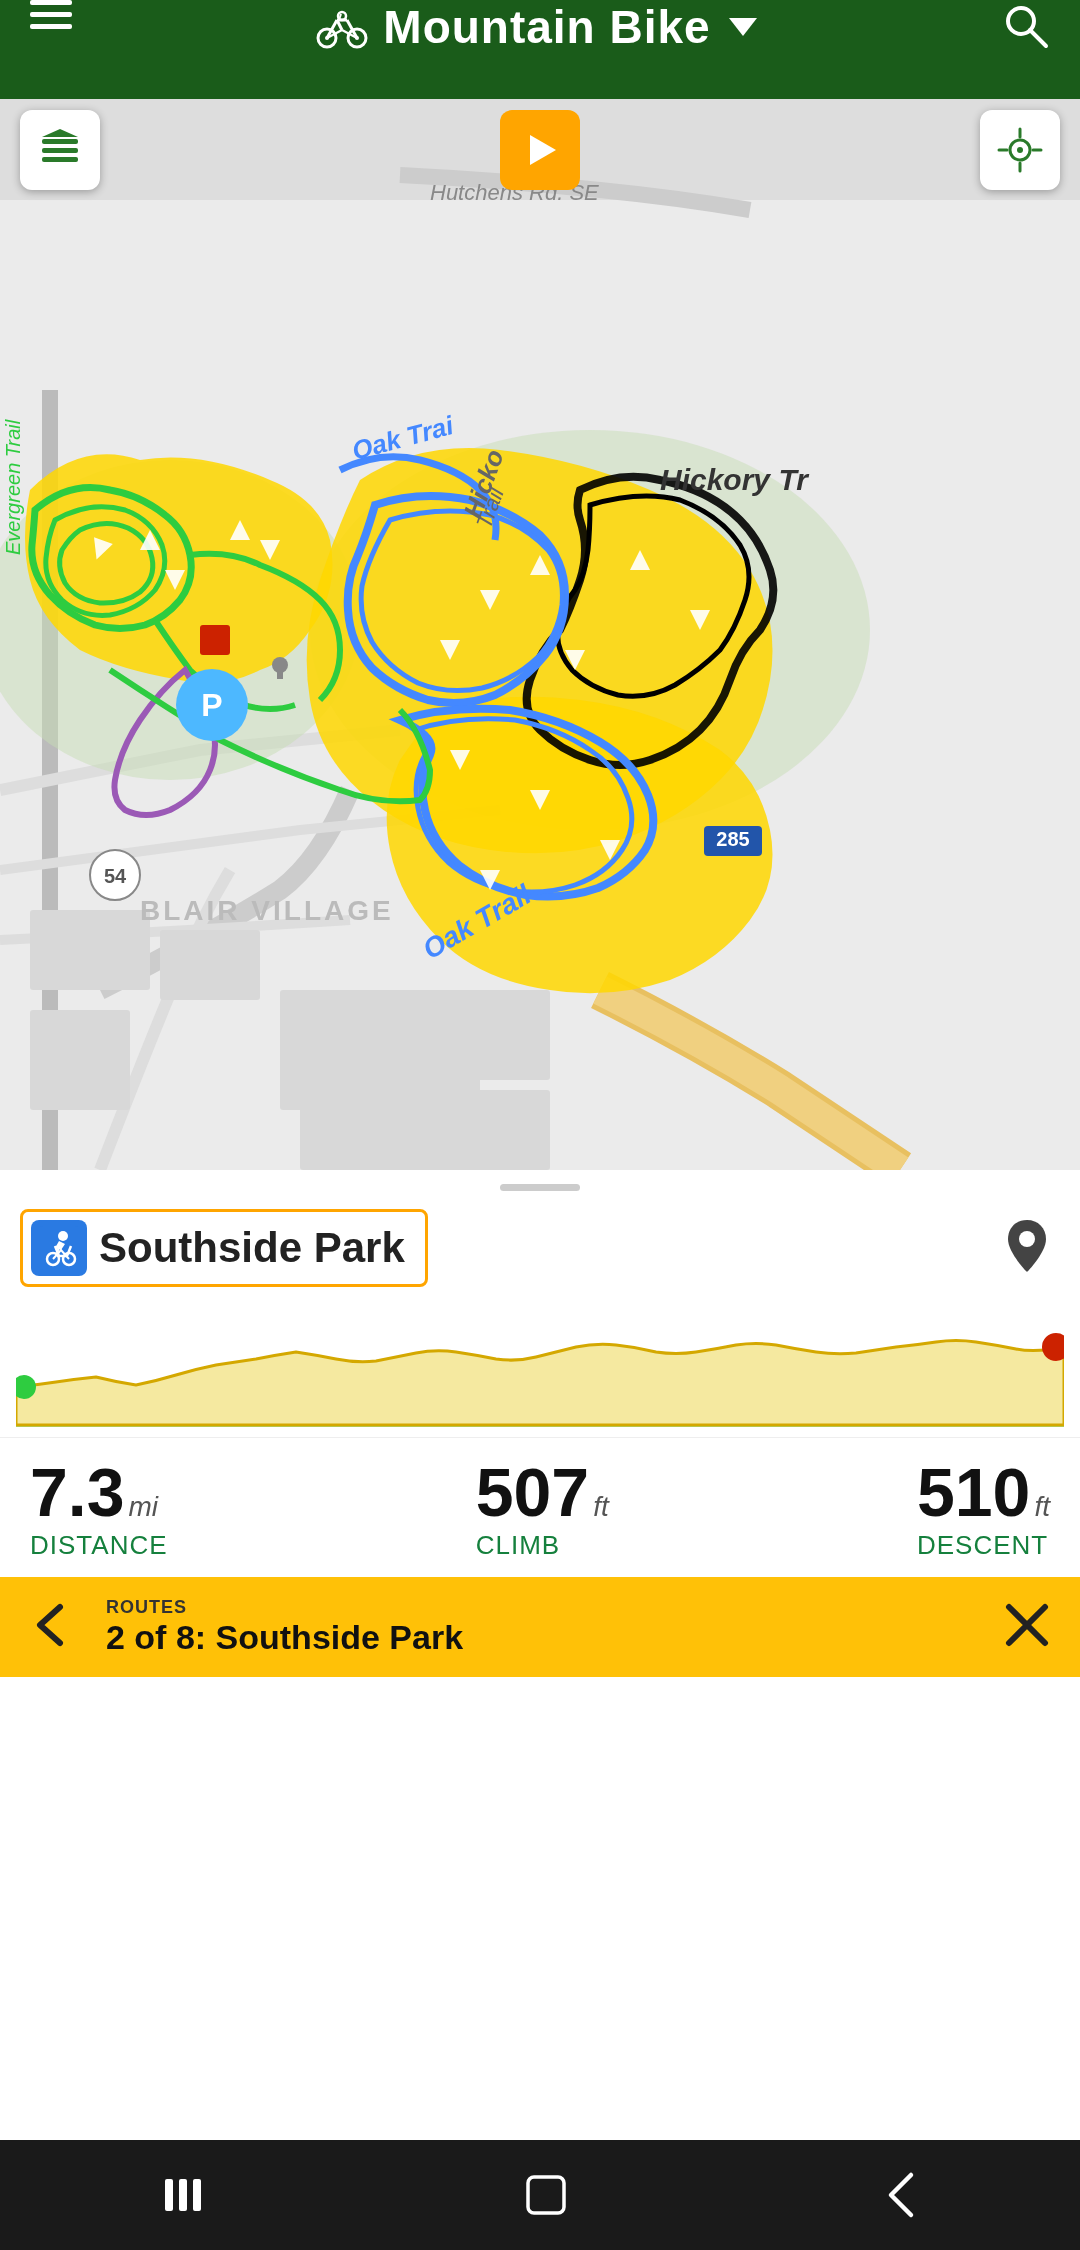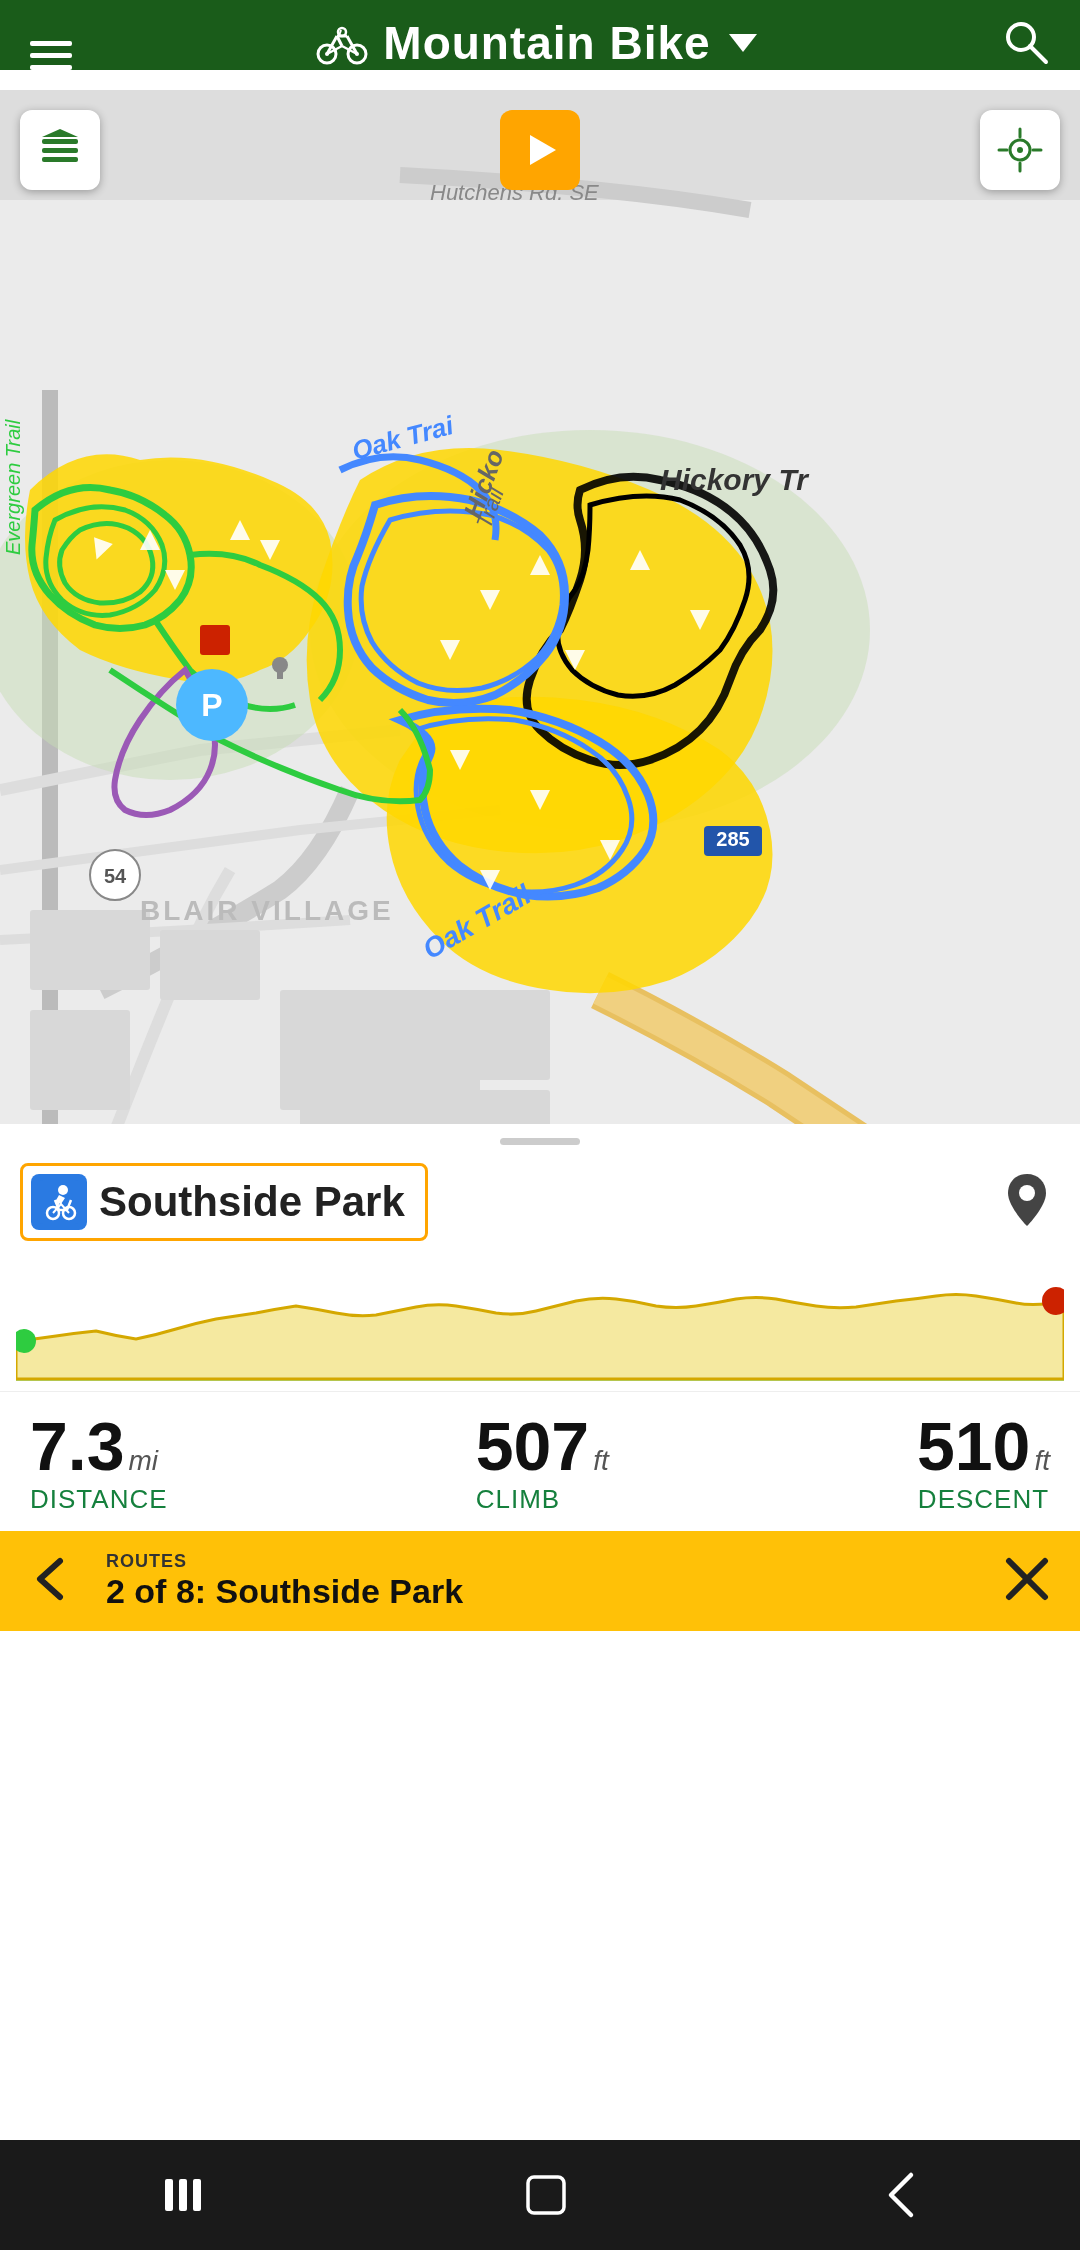--- a/index.html
+++ b/index.html
@@ -9,24 +9,24 @@
       height: 2250px;
       overflow: hidden;
       font-family: 'Arial', sans-serif;
       background: #fff;
     }
 
     
     .header {
       position: absolute;
       top: 0; left: 0; right: 0;
-      height: 70px;
+      height: 99px;
       background: #1a5c1a;
       display: flex;
-      align-items: flex-end;
+      align-items: flex-start;
       justify-content: space-between;
       padding: 0 30px;
       z-index: 100;
     }
     .header-menu-icon {
       display: flex;
       flex-direction: column;
       gap: 7px;
       cursor: pointer;
     }
@@ -120,21 +120,21 @@
       align-items: center;
       justify-content: center;
       box-shadow: 0 2px 8px rgba(0,0,0,0.3);
       cursor: pointer;
       z-index: 10;
     }
 
     
     .bottom-panel {
       position: absolute;
-      top: 1124px;
+      top: 1170px;
       left: 0; right: 0;
       background: white;
     }
 
     
     .drag-handle {
       width: 100%;
       display: flex;
       justify-content: center;
       padding: 14px 0 8px;
@@ -192,21 +192,21 @@
       align-items: flex-start;
       justify-content: space-between;
       padding: 20px 30px 16px;
       border-top: 1px solid #eee;
     }
     .stat-item {
       display: flex;
       flex-direction: column;
       align-items: flex-start;
     }
-    .stat-item.right { align-items: center; }
+    .stat-item.right { align-items: flex-start; }
     .stat-value {
       font-size: 68px;
       font-weight: bold;
       color: #111;
       line-height: 1;
     }
     .stat-unit {
       font-size: 28px;
       font-weight: normal;
       color: #555;

